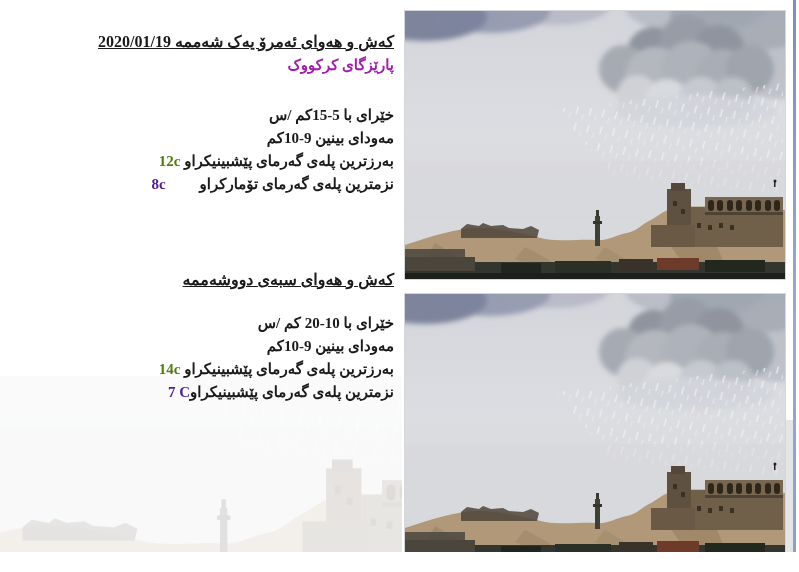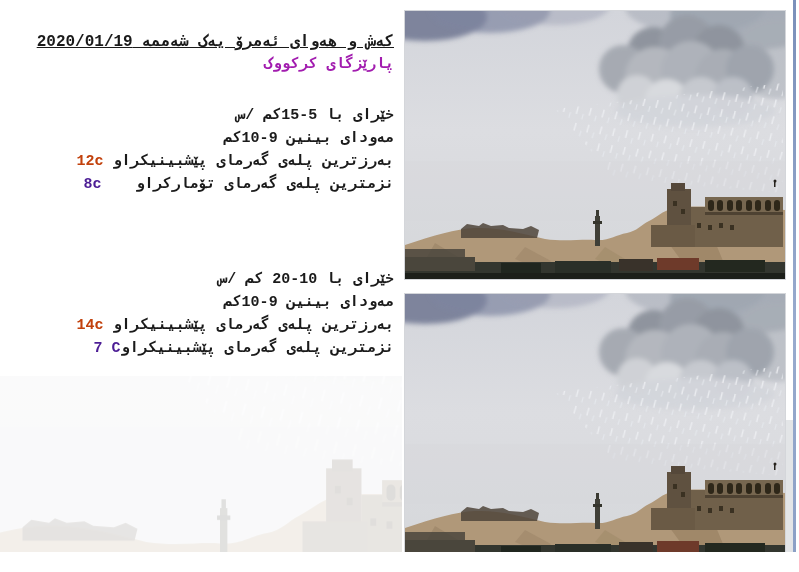--- a/index.html
+++ b/index.html
@@ -1,28 +1,28 @@
 <!DOCTYPE html>
 <html><head>
 <meta charset="utf-8">
 <style>
   html,body{margin:0;padding:0;background:#fff;}
   .page{position:relative;width:799px;height:552px;background:#fff;overflow:hidden;
-        font-family:Liberation Mono, monospace;}
+        font-family:Liberation Serif, serif;}
   
   .text-col{position:absolute;top:30px;left:6px;width:388px;direction:rtl;text-align:right;
             color:#1a1a1a;font-weight:bold;z-index:3;}
   .sec-title{font-size:16px;line-height:24px;text-decoration:underline;}
   .sec-sub{font-size:15px;line-height:22px;color:#a21caf;}
   .sec-body{margin-top:28px;font-size:15px;line-height:23px;}
   .sec2{margin-top:72px;}
   .sec2 .sec-body{margin-top:20px;}
   .line{white-space:normal;}
   .val{font-weight:bold;}
-  .val.red{color:#c2410c;}
+  .val.red{color:#4d7c0f;}
   .val.blue{color:#4c1d95;}
   .tabgap{display:inline-block;width:34px;}
   
   .photo{position:absolute;left:404px;width:380px;height:268px;border:1px solid #d4d6da;
          background:#d9dadf;z-index:2;}
   .photo.top{top:10px;}
   .photo.bottom{top:293px;}
   
   .faded{position:absolute;left:0;top:376px;width:402px;height:188px;overflow:hidden;
          opacity:0.16;z-index:1;}
@@ -150,20 +150,21 @@
           <span>بەرزترین پلەی گەرمای پێشبینیکراو</span>
           <span class="val red" dir="ltr">12c</span>
         </div>
         <div class="line">
           <span>نزمترین پلەی گەرمای تۆمارکراو</span><span class="tabgap"></span><span class="val blue" dir="ltr">8c</span>
         </div>
       </div>
     </div>
 
     <div class="sec2">
+      <div class="sec-title">کەش و هەوای سبەی دووشەممە</div>
       <div class="sec-body">
         <div class="line">خێرای با 10-20 کم /س</div>
         <div class="line">مەودای بینین 9-10کم</div>
         <div class="line">
           <span>بەرزترین پلەی گەرمای پێشبینیکراو</span>
           <span class="val red" dir="ltr">14c</span>
         </div>
         <div class="line">
           <span>نزمترین پلەی گەرمای پێشبینیکراو</span><span class="val blue" dir="ltr">7 C</span>
         </div>

